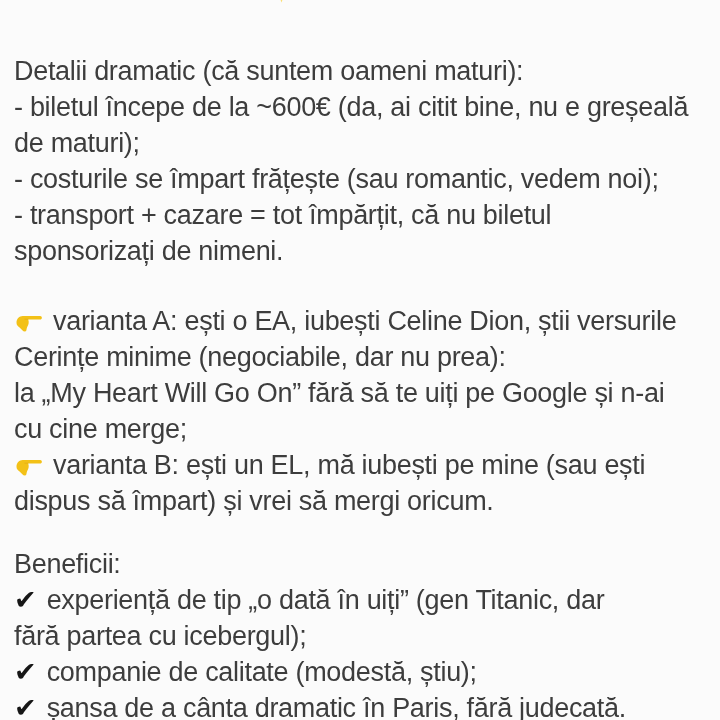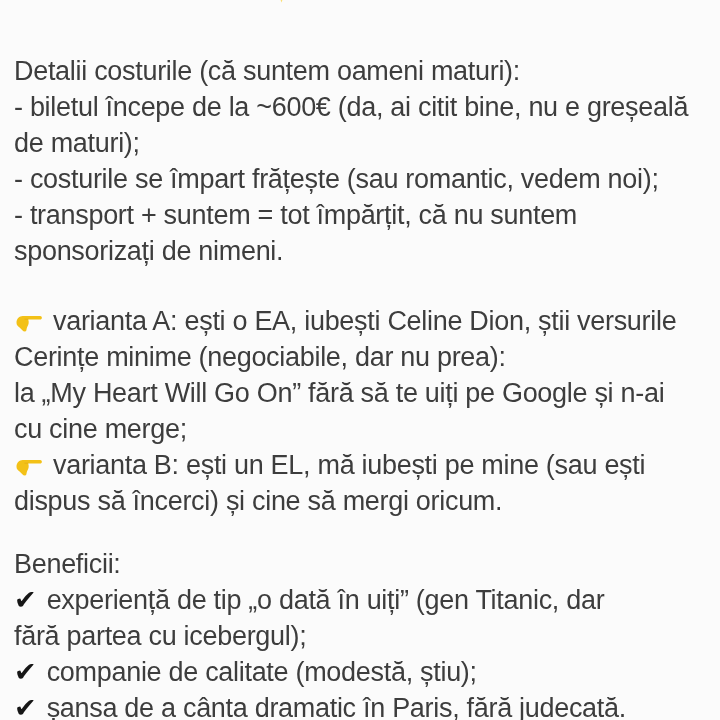--- a/index.html
+++ b/index.html
@@ -73,25 +73,25 @@
         <svg width="30" height="30" viewBox="0 0 36 36">
           <path fill="#f8ce46" d="M14 2l2.6 7.4L24 12l-7.4 2.6L14 22l-2.6-7.4L4 12l7.4-2.6z"></path>
           <path fill="#f5c530" d="M27 16l1.8 5.2L34 23l-5.2 1.8L27 30l-1.8-5.2L20 23l5.2-1.8z"></path>
           <path fill="#fbdf74" d="M9 24l1.2 3.3L13.5 28.5l-3.3 1.2L9 33l-1.2-3.3L4.5 28.5l3.3-1.2z"></path>
         </svg>
       </span>
     </div>
   </div>
 
   <div class="sec" id="sec-logistics">
-    <div class="line">Detalii costurile (că suntem oameni maturi):</div>
+    <div class="line">Detalii dramatic (că suntem oameni maturi):</div>
     <div class="line">- biletul începe de la ~600€ (da, ai citit bine, nu e greșeală</div>
     <div class="line">de maturi);</div>
     <div class="line">- costurile se împart frățește (sau romantic, vedem noi);</div>
-    <div class="line">- transport + suntem = tot împărțit, că nu suntem</div>
+    <div class="line">- transport + cazare = tot împărțit, că nu biletul</div>
     <div class="line">sponsorizați de nimeni.</div>
   </div>
 
   <div class="sec" id="sec-requirements">
     <div class="line">
       <span class="icon-hand">
         <svg width="30" height="30" viewBox="0 0 36 36">
           <path fill="#f3c117" d="M33.5 15.3c0 1.2-1 2.2-2.2 2.2H16.9c.6 1.1 1 2.8.6 4.6-.5 2.6-1.6 3.6-2.1 5.5-.5 2-.3 4.3-2.4 4.3-2.3 0-4.3-3.3-6.3-5-1.5-1.3-3.5-2.2-3.7-5.3-.2-2.6.8-5.4 3.3-7.2 1.9-1.4 4.4-1.3 6.2-1.3h19c1.1 0 2 1 2 2.2z"></path>
           <path fill="#d79e14" d="M16.9 17.5h-4.2v-.9h4.7c-.1.3-.3.6-.5.9z" opacity=".6"></path>
         </svg>
@@ -103,21 +103,21 @@
     <div class="line">cu cine merge;</div>
 
     <div class="line">
       <span class="icon-hand">
         <svg width="30" height="30" viewBox="0 0 36 36">
           <path fill="#f3c117" d="M33.5 15.3c0 1.2-1 2.2-2.2 2.2H16.9c.6 1.1 1 2.8.6 4.6-.5 2.6-1.6 3.6-2.1 5.5-.5 2-.3 4.3-2.4 4.3-2.3 0-4.3-3.3-6.3-5-1.5-1.3-3.5-2.2-3.7-5.3-.2-2.6.8-5.4 3.3-7.2 1.9-1.4 4.4-1.3 6.2-1.3h19c1.1 0 2 1 2 2.2z"></path>
           <path fill="#d79e14" d="M16.9 17.5h-4.2v-.9h4.7c-.1.3-.3.6-.5.9z" opacity=".6"></path>
         </svg>
       </span><span>varianta B: ești un EL, mă iubești pe mine (sau ești</span>
     </div>
-    <div class="line">dispus să încerci) și cine să mergi oricum.</div>
+    <div class="line">dispus să împart) și vrei să mergi oricum.</div>
   </div>
 
   <div class="sec" id="sec-benefits">
     <div class="line">Beneficii:</div>
 
     <div class="line">
       <span class="icon-check">✔</span><span>experiență de tip „o dată în uiți” (gen Titanic, dar</span>
     </div>
     <div class="line">fără partea cu icebergul);</div>
 

